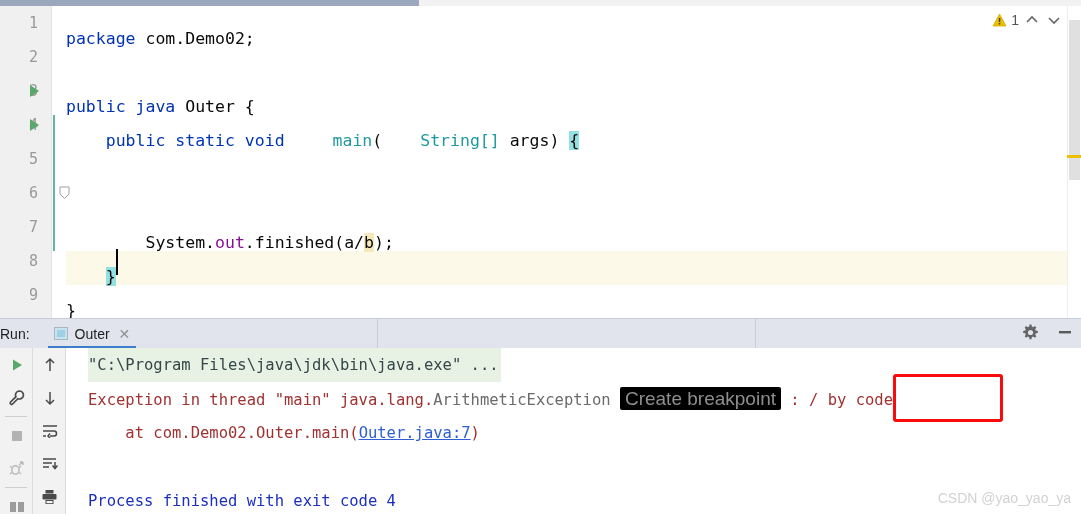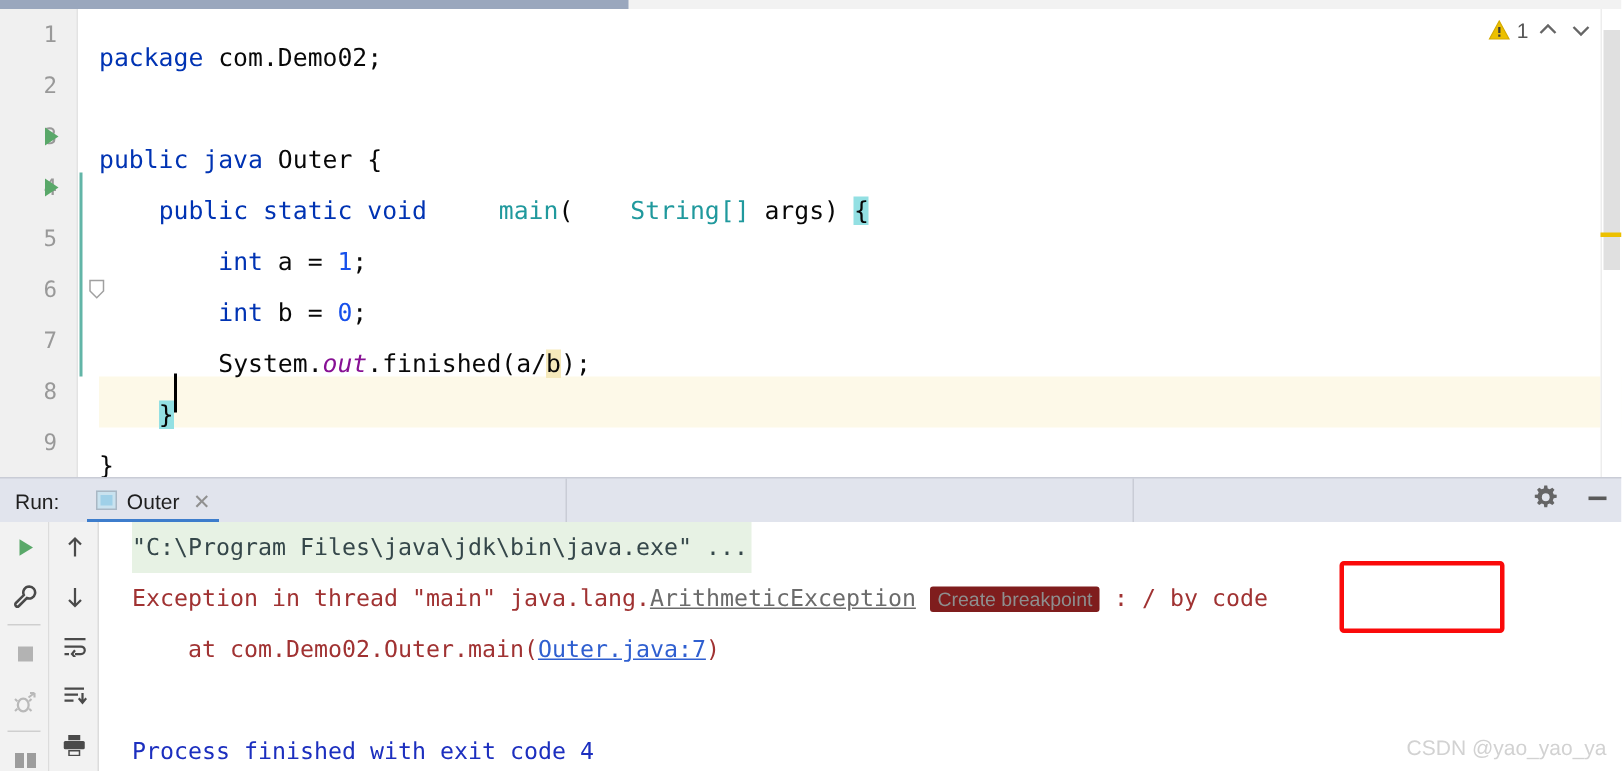--- a/index.html
+++ b/index.html
@@ -117,21 +117,21 @@
   .code-text {
     position: absolute;
     left: 66px; top: 16px;
     white-space: pre;
     color: #080808;
   }
 
   .kw   { color: #0033b3; }
   .num  { color: #1750eb; }
   .cls  { color: #20999d; margin-left: 38px; }
-  .fld  { color: #871094; font-style: italic; }
+  .fld  { color: #871094; }
   .brace-hl { background: #93e0e3; }
   .warn-hl  { background: #f5e9bb; }
 
   .caret {
     position: absolute;
     width: 2px;
     background: #000000;
   }
 
   
@@ -187,21 +187,20 @@
   .run-header {
     position: relative;
     width: 1081px; height: 30px;
     background: #e1e4ed;
     border-top: 1px solid #c9ccd6;
     display: flex;
     align-items: center;
   }
 
   .run-label {
-    margin-left: 10px;
     font-size: 14px;
     color: #1f1f1f;
     font-family: "Liberation Sans", sans-serif;
   }
 
   .run-tab {
     position: relative;
     margin-left: 18px;
     height: 30px;
     display: flex;
@@ -309,27 +308,26 @@
     white-space: pre;
     color: #35474a;
   }
   .err { color: #a03232; }
   .link {
     color: #2f5fd0;
     text-decoration: underline;
   }
   .exlink {
     color: #6b6b6b;
-    text-decoration: underline;
   }
   .bp-chip {
     color: #8e8e8e;
-    background: #7f1d1d;
+    background: #000000;
     font-family: "Liberation Sans", sans-serif;
-    font-size: 13px;
+    font-size: 19px;
     padding: 1px 5px;
     border-radius: 2px;
   }
   .ok { color: #1c2fbf; }
 
   .redbox {
     position: absolute;
     left: 893px; top: 374px;
     width: 110px; height: 48px;
     border: 3px solid #fa0a0a;
@@ -386,26 +384,24 @@
         <span class="fold-marker">
           <svg width="13" height="14" viewBox="0 0 13 14">
             <path d="M2 1 h9 v7 l-4.5 4.5 L2 8 z" fill="#ffffff" stroke="#a0a0a0" stroke-width="1"></path>
           </svg>
         </span>
         <span class="code-text"><span>    </span><span class="kw">public</span> <span class="kw">static</span> <span class="kw">void</span> <span class="cls">main</span><span>(</span><span class="cls">String[]</span><span> args</span><span>) </span><span class="brace-hl">{</span></span>
       </div>
 
       <div class="cline">
         <span class="lnum">5</span>
-        <span class="code-text"><span>        </span><span class="kw">int</span><span> a = </span><span class="num">1</span><span>;</span></span>
       </div>
 
       <div class="cline">
         <span class="lnum">6</span>
-        <span class="code-text"><span>        </span><span class="kw">int</span><span> b = </span><span class="num">0</span><span>;</span></span>
       </div>
 
       <div class="cline">
         <span class="lnum">7</span>
         <span class="code-text"><span>        </span><span>System.</span><span class="fld">out</span><span>.finished(a/</span><span class="warn-hl">b</span><span>);</span></span>
       </div>
 
       <div class="cline">
         <span class="lnum">8</span>
         <span class="fold-marker" style="top:12px;">

